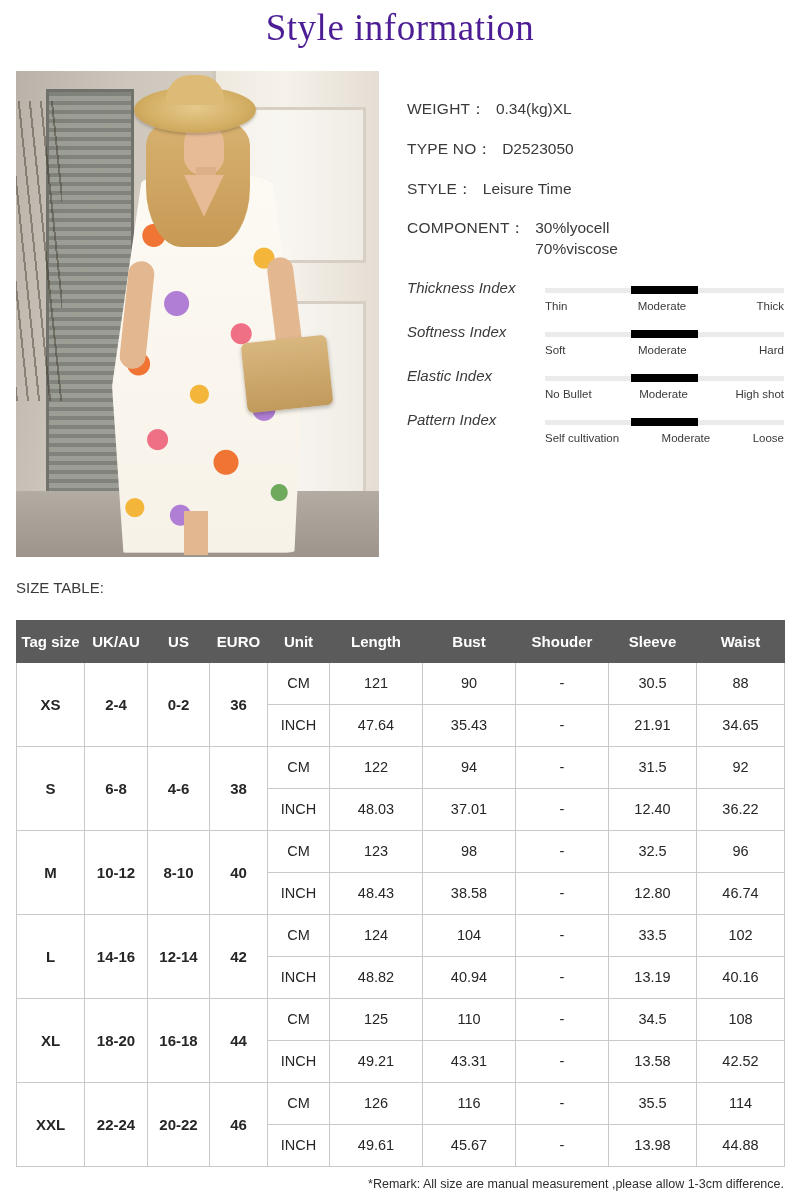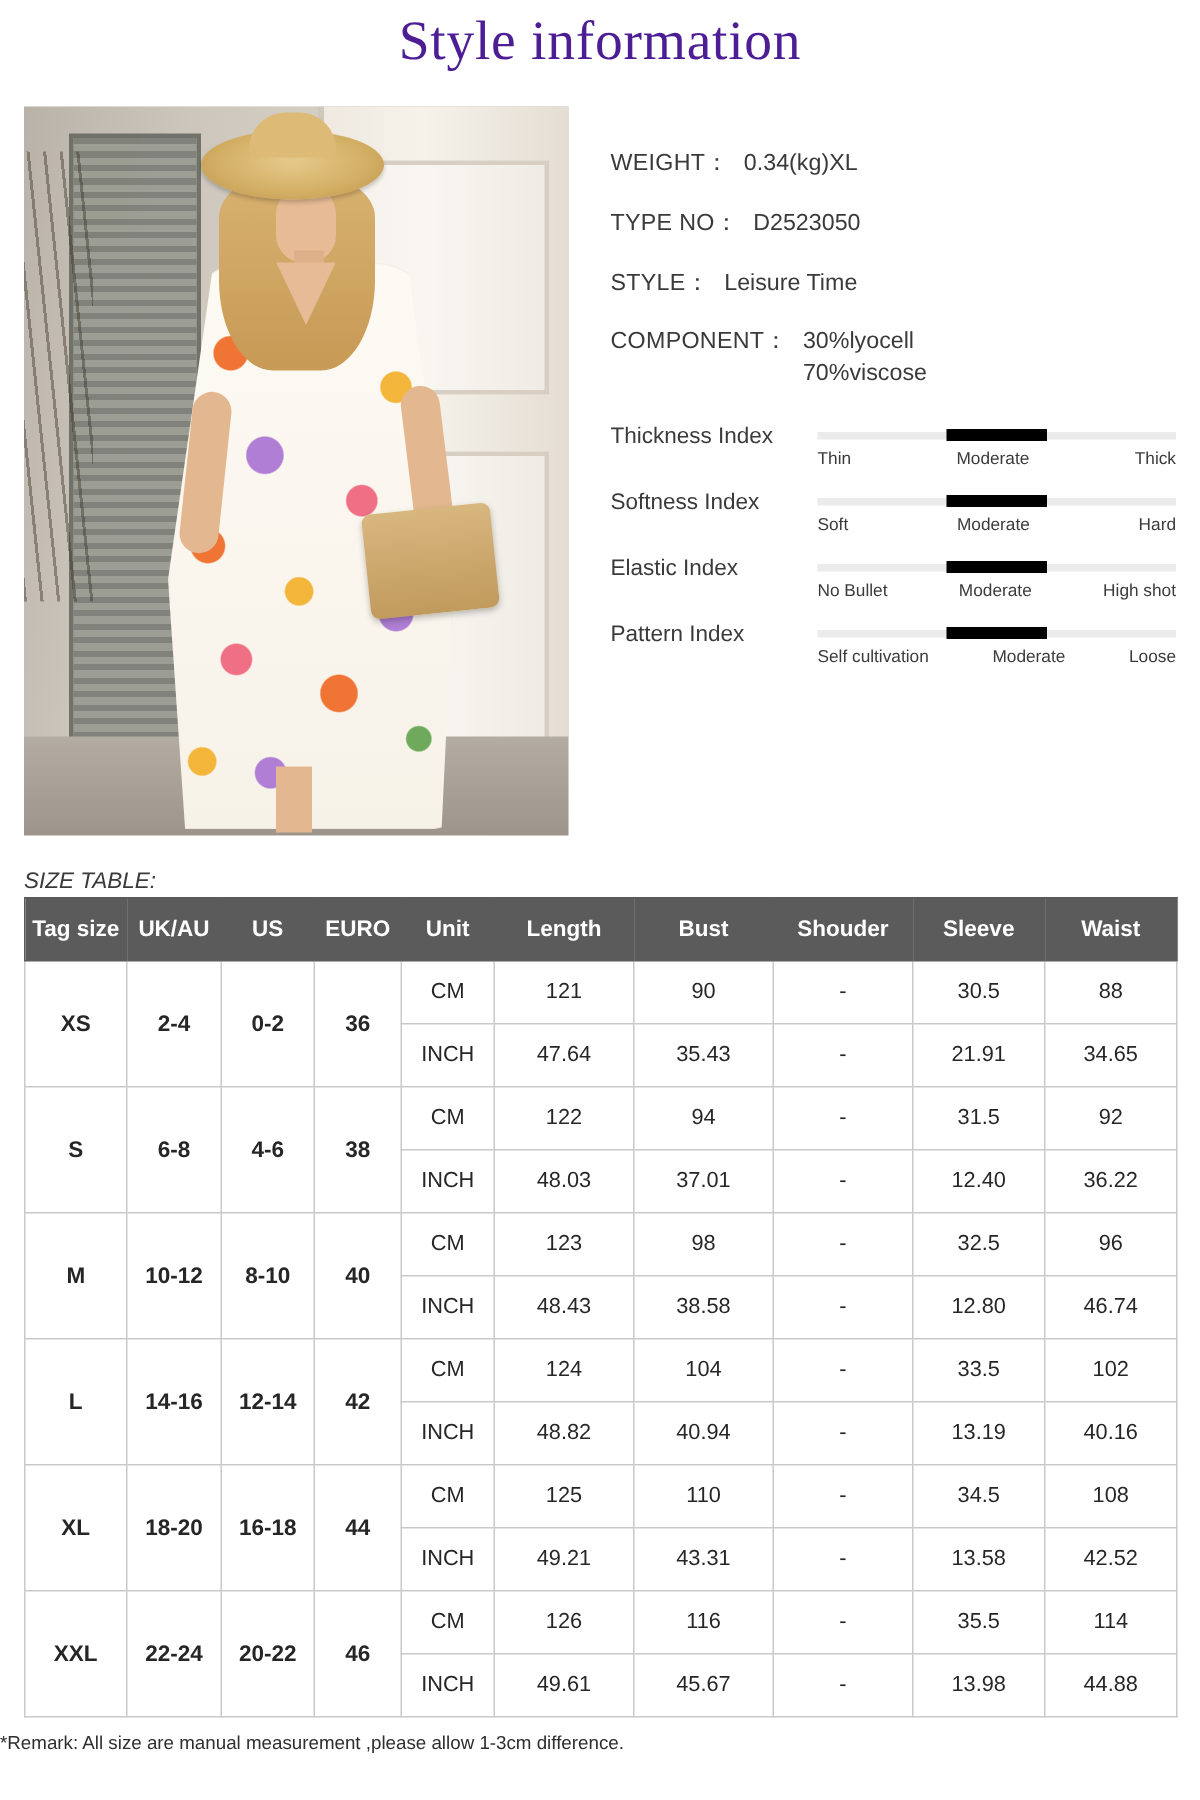--- a/index.html
+++ b/index.html
@@ -209,21 +209,21 @@
   .index-title {
     font-size: 15px;
     color: #3a3a3a;
     margin: 22px 0 10px 0;
   }
 
   
   .idx-block { margin-bottom: 6px; }
   .idx-line {
     display: flex;
-    align-items: center;
+    font-style: italic;
   }
   .idx-name {
     width: 138px;
     flex: 0 0 138px;
     font-size: 15px;
     color: #3a3a3a;
   }
   .idx-bar-wrap {
     flex: 1 1 auto;
     position: relative;
@@ -249,22 +249,21 @@
     margin-left: 138px;
     margin-top: -1px;
     margin-bottom: 11px;
   }
   .idx-scale span:nth-child(2) { text-align: center; }
 
   
   .size-label {
     font-size: 15px;
     color: #3a3a3a;
-    padding: 22px 0 2px 16px;
-    font-style: italic;
+    padding: 22px 0 24px 16px;
   }
   table.size {
     border-collapse: collapse;
     width: 768px;
     margin: 0 16px;
     table-layout: fixed;
     font-size: 14.5px;
     padding-left: 18px;
   }
   table.size th, table.size td {
@@ -279,20 +278,21 @@
     height: 39px;
     border-color: #5b5b5b;
     font-size: 15px;
   }
   table.size tbody td { height: 39px; }
   table.size td.tag, table.size td.ukau, table.size td.us, table.size td.euro {
     font-weight: bold;
     font-size: 15px;
   }
   .remark {
+    text-align: right;
     font-size: 12.5px;
     color: #2e2e2e;
     padding: 10px 16px 0 0;
   }
 </style>
 </head>
 <body>
 
 <div>
 

